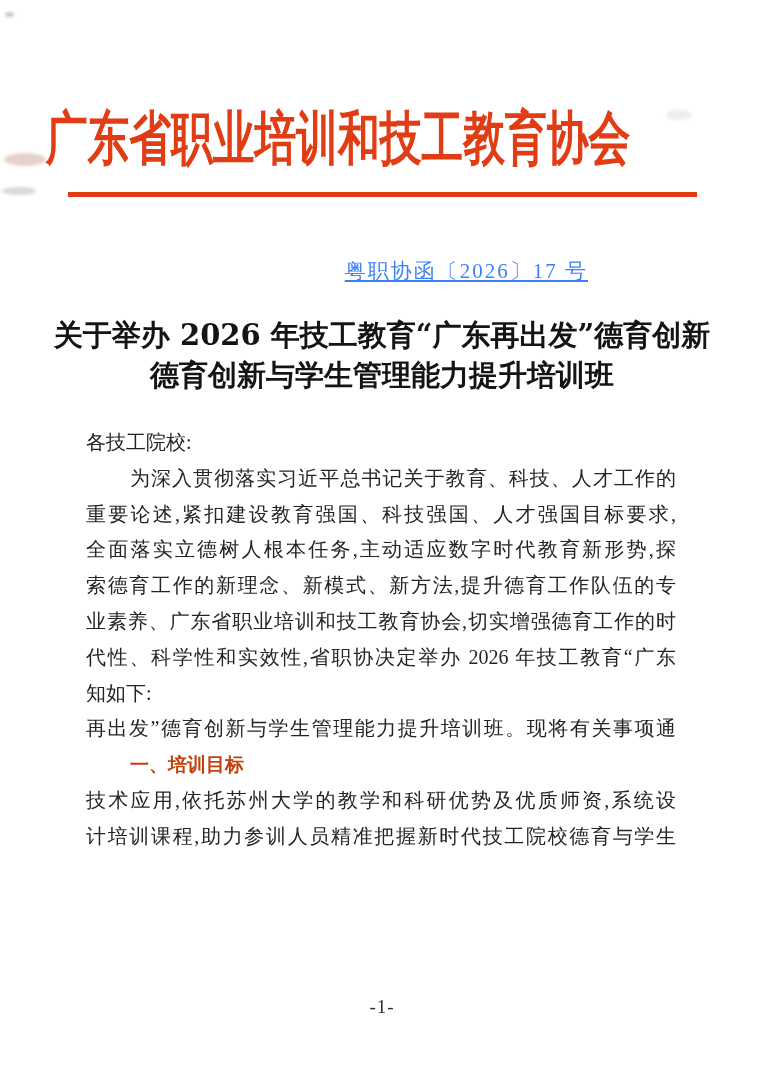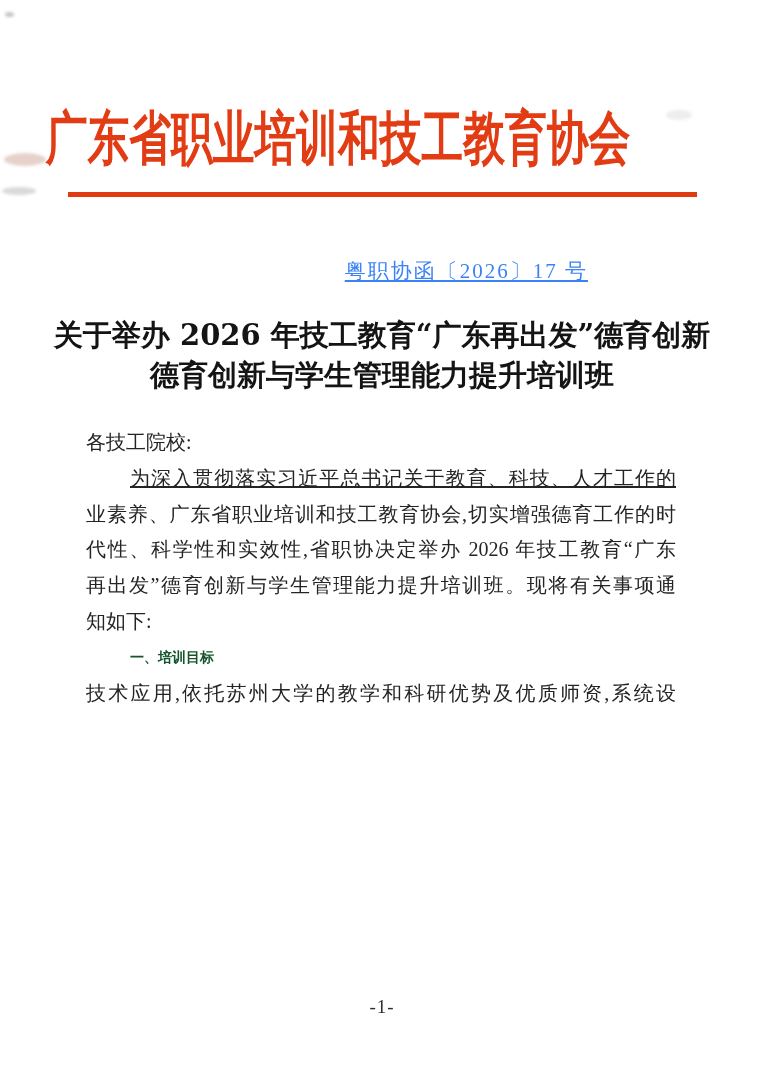--- a/index.html
+++ b/index.html
@@ -77,26 +77,26 @@
     line-height: 35.8px;
     text-align: justify;
     text-align-last: justify;
     white-space: normal;
     overflow: visible;
   }
   .bline.plain {
     text-align: center;
     text-align-last: left;
   }
-  .bline.ind { text-indent: 44px; text-decoration: underline; }
+  .bline.ind { text-indent: 44px; }
   .bline.heading {
     font-family: "DejaVu Sans", "Liberation Sans", sans-serif;
     font-weight: bold;
-    font-size: 14px;
-    color: #14532d;
+    font-size: 19px;
+    color: #c2410c;
     text-align: center;
     text-align-last: left;
     text-indent: 44px;
   }
 
   
   .page-num {
     position: absolute;
     top: 996px; left: 0;
     width: 764px;
@@ -136,25 +136,29 @@
 
   <div class="notice-title">
     <div>关于举办 2026 年技工教育“广东再出发”德育创新</div>
     <div>德育创新与学生管理能力提升培训班</div>
   </div>
 
   <div class="body-block">
     <div class="bline plain">各技工院校:</div>
 
     <div class="bline ind">为深入贯彻落实习近平总书记关于教育、科技、人才工作的</div>
+    <div class="bline">重要论述,紧扣建设教育强国、科技强国、人才强国目标要求,</div>
+    <div class="bline">全面落实立德树人根本任务,主动适应数字时代教育新形势,探</div>
+    <div class="bline">索德育工作的新理念、新模式、新方法,提升德育工作队伍的专</div>
     <div class="bline">业素养、广东省职业培训和技工教育协会,切实增强德育工作的时</div>
     <div class="bline">代性、科学性和实效性,省职协决定举办 2026 年技工教育“广东</div>
+    <div class="bline plain">知如下:</div>
     <div class="bline">再出发”德育创新与学生管理能力提升培训班。现将有关事项通</div>
-    <div class="bline plain">知如下:</div>
 
     <div class="bline heading">一、培训目标</div>
 
     <div class="bline">技术应用,依托苏州大学的教学和科研优势及优质师资,系统设</div>
+    <div class="bline">计培训课程,助力参训人员精准把握新时代技工院校德育与学生</div>
   </div>
 
   <div class="page-num">-1-</div>
 
 </div>
 
 </body></html>

